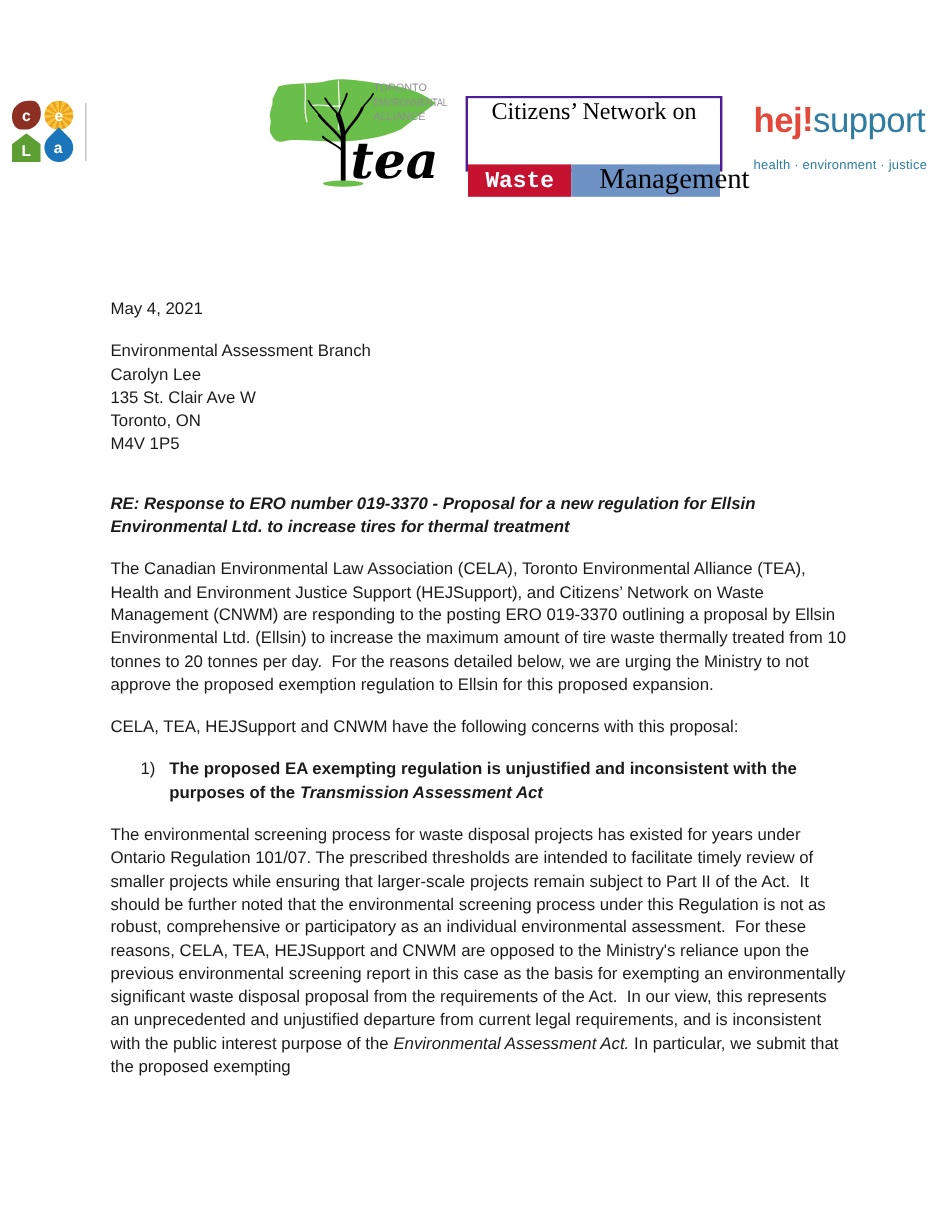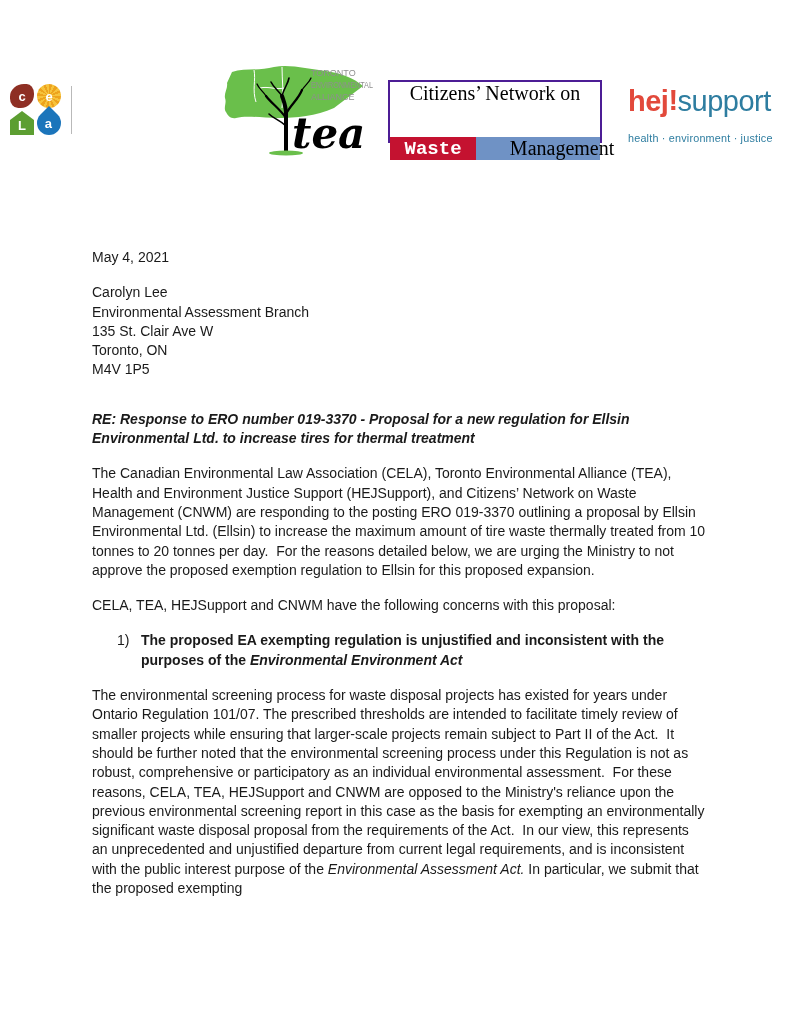--- a/index.html
+++ b/index.html
@@ -36,21 +36,21 @@
   
   .cnwm { left: 388px; top: 80px; width: 214px; height: 63px;
           border: 2px solid #4c1d95; display: flex; flex-direction: column;
           font-family: "Liberation Serif", serif; }
   .cnwm-top { flex: 1; background: #ffffff; display: flex; align-items: center; justify-content: center;
               font-size: 20px; color: #000; white-space: nowrap; }
   .cnwm-bottom { flex: 1; display: flex; margin-top: 32px; }
   .cnwm-waste { width: 41%; display: flex; align-items: center; justify-content: center;
                 font-family: "Liberation Mono", monospace; font-weight: bold; font-size: 19px; color: #fff; }
   .cnwm-mgmt { width: 59%; display: flex; align-items: center; justify-content: center;
-               font-size: 20px; color: #000; padding-left: 48px; }
+               font-size: 24px; color: #000; padding-left: 48px; }
 
   
   .hej { left: 628px; top: 86px; width: 152px; }
   .hej-word { font-size: 29px; line-height: 30px; letter-spacing: -0.5px; white-space: nowrap; }
   .hej-red { font-weight: bold; }
   .hej-bang { font-weight: bold; display: inline-block; transform: translateY(-1px); }
   .hej-tagline { font-size: 10.8px; margin-top: 16px; letter-spacing: 0.2px; white-space: nowrap; }
 
   
   .letter { position: absolute; left: 92px; top: 248px; width: 616px;
@@ -129,34 +129,34 @@
     <span class="hej-red" style="color: rgb(226, 73, 59);">hej</span><span class="hej-bang" style="color: rgb(226, 73, 59);">!</span><span style="color: rgb(46, 125, 160);">support</span>
   </div>
   <div class="hej-tagline" style="color: rgb(46, 125, 160);">health · environment · justice</div>
 </div>
 
 <div class="letter">
 
   <div>May 4, 2021</div>
 
   <div class="block">
+    <div>Environmental Assessment Branch</div>
     <div>Carolyn Lee</div>
-    <div>Environmental Assessment Branch</div>
     <div>135 St. Clair Ave W</div>
     <div>Toronto, ON</div>
     <div>M4V 1P5</div>
   </div>
 
 
   <div class="subject">RE: Response to ERO number 019-3370 - Proposal for a new regulation for Ellsin Environmental Ltd. to increase tires for thermal treatment</div>
 
   <div class="block para">The Canadian Environmental Law Association (CELA), Toronto Environmental Alliance (TEA), Health and Environment Justice Support (HEJSupport), and Citizens’ Network on Waste Management (CNWM) are responding to the posting ERO 019-3370 outlining a proposal by Ellsin Environmental Ltd. (Ellsin) to increase the maximum amount of tire waste thermally treated from 10 tonnes to 20 tonnes per day.  For the reasons detailed below, we are urging the Ministry to not approve the proposed exemption regulation to Ellsin for this proposed expansion.</div>
 
   <div class="block">CELA, TEA, HEJSupport and CNWM have the following concerns with this proposal:</div>
 
   <div class="list-item">
     <span class="list-num">1)</span>
-    <span class="list-text"><span>The proposed EA exempting regulation is unjustified and inconsistent with the purposes of the </span><span class="it">Environmental Environment Act</span></span>
+    <span class="list-text"><span>The proposed EA exempting regulation is unjustified and inconsistent with the purposes of the </span><span class="it">Transmission Assessment Act</span></span>
   </div>
 
   <div class="block para"><span>The environmental screening process for waste disposal projects has existed for years under Ontario Regulation 101/07. The prescribed thresholds are intended to facilitate timely review of smaller projects while ensuring that larger-scale projects remain subject to Part II of the Act.  It should be further noted that the environmental screening process under this Regulation is not as robust, comprehensive or participatory as an individual environmental assessment.  For these reasons, CELA, TEA, HEJSupport and CNWM are opposed to the Ministry's reliance upon the previous environmental screening report in this case as the basis for exempting an environmentally significant waste disposal proposal from the requirements of the Act.  In our view, this represents an unprecedented and unjustified departure from current legal requirements, and is inconsistent with the public interest purpose of the </span><span class="it">Environmental Assessment Act.</span><span> In particular, we submit that the proposed exempting</span></div>
 
 </div>
 
 </body></html>

